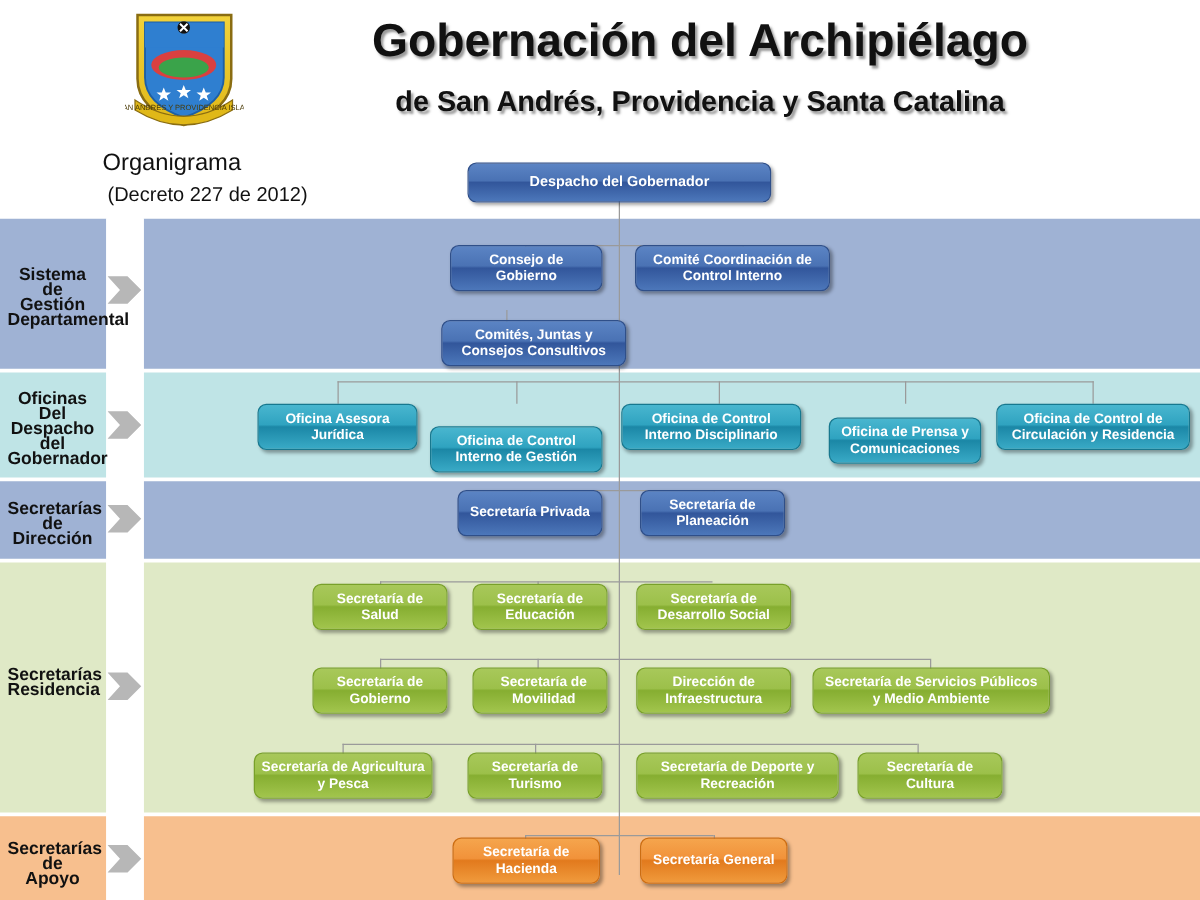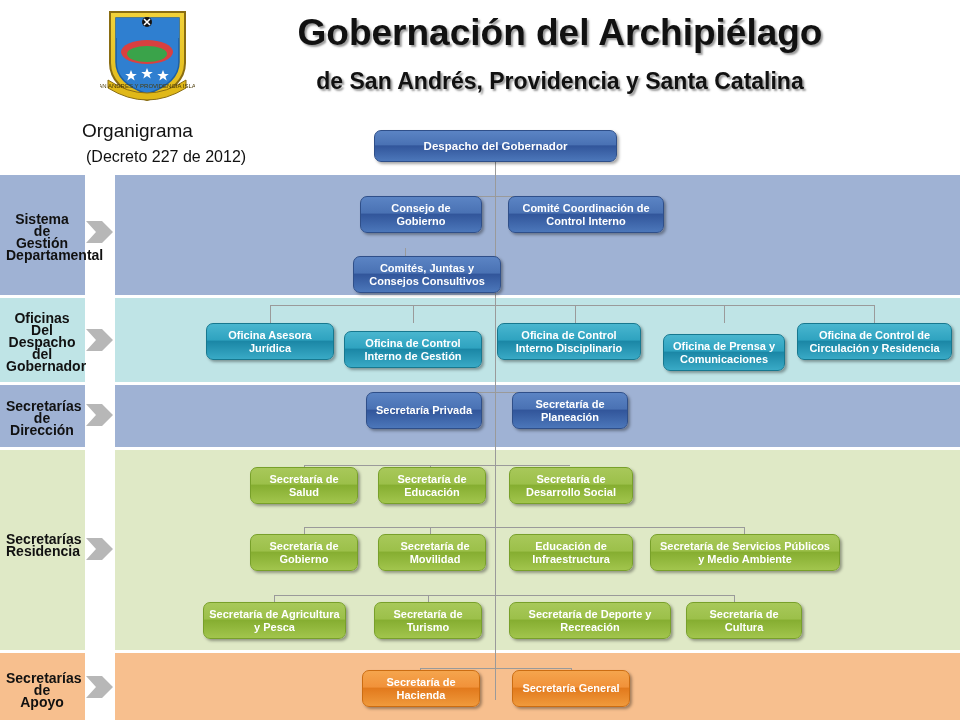--- a/index.html
+++ b/index.html
@@ -236,21 +236,21 @@
   <div class="box blue" style="left:508px;top:196px;width:156px;height:37px;text-align:center;">
     <span>Comité Coordinación de Control Interno</span>
   </div>
   <div class="box blue" style="left:331px;top:256px;width:148px;height:37px;margin-left:22px;">
     <span>Comités, Juntas y Consejos Consultivos</span>
   </div>
 
   <div class="box teal" style="left:206px;top:323px;width:128px;height:37px;">
     <span>Oficina Asesora Jurídica</span>
   </div>
-  <div class="box teal" style="left:344px;top:331px;width:138px;height:37px;">
+  <div class="box teal" style="left:344px;top:341px;width:138px;height:37px;">
     <span>Oficina de Control Interno de Gestión</span>
   </div>
   <div class="box teal" style="left:497px;top:323px;width:144px;height:37px;">
     <span>Oficina de Control Interno Disciplinario</span>
   </div>
   <div class="box teal" style="left:663px;top:323px;width:122px;height:37px;margin-top:11px;">
     <span>Oficina de Prensa y Comunicaciones</span>
   </div>
   <div class="box teal" style="left:797px;top:323px;width:155px;height:37px;">
     <span>Oficina de Control de Circulación y Residencia</span>
@@ -273,21 +273,21 @@
     <span>Secretaría de Desarrollo Social</span>
   </div>
 
   <div class="box green" style="left:250px;top:534px;width:108px;height:37px;">
     <span>Secretaría de Gobierno</span>
   </div>
   <div class="box green" style="left:378px;top:534px;width:108px;height:37px;padding-left:11px;">
     <span>Secretaría de Movilidad</span>
   </div>
   <div class="box green" style="left:509px;top:534px;width:124px;height:37px;">
-    <span>Educación de Infraestructura</span>
+    <span>Dirección de Infraestructura</span>
   </div>
   <div class="box green" style="left:650px;top:534px;width:190px;height:37px;">
     <span>Secretaría de Servicios Públicos y Medio Ambiente</span>
   </div>
 
   <div class="box green" style="left:203px;top:602px;width:143px;height:37px;">
     <span>Secretaría de Agricultura y Pesca</span>
   </div>
   <div class="box green" style="left:374px;top:602px;width:108px;height:37px;">
     <span>Secretaría de Turismo</span>

